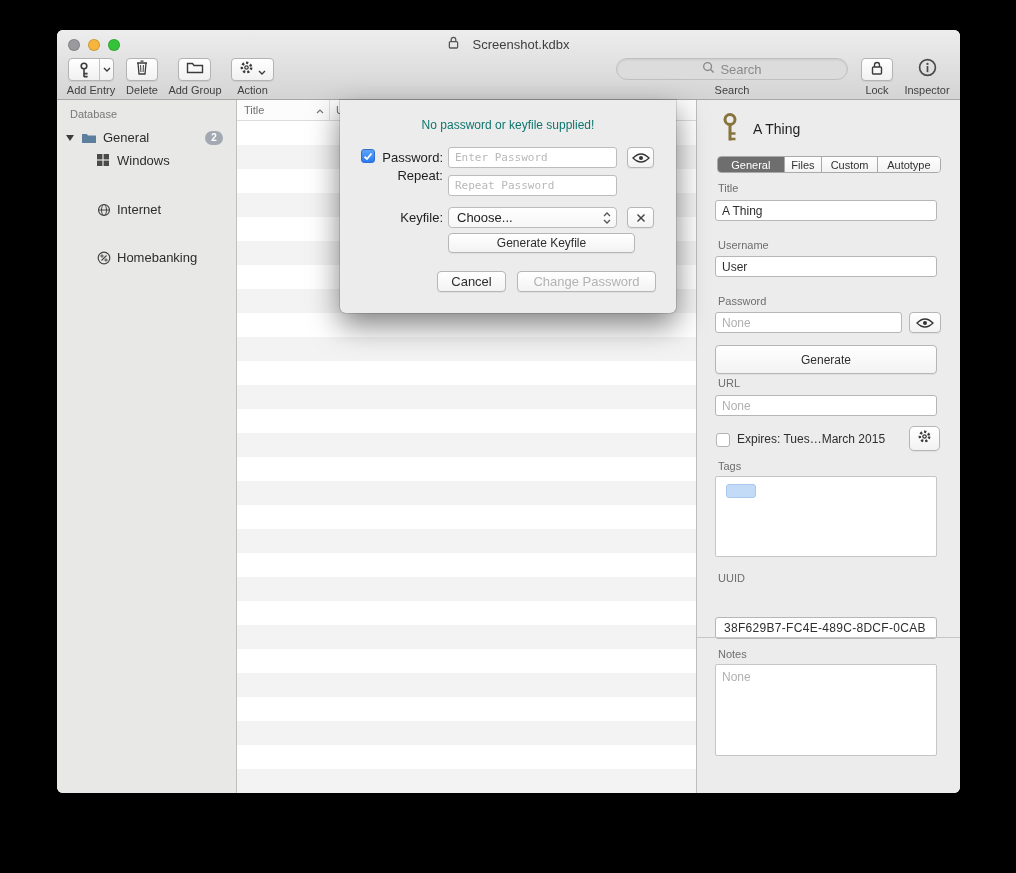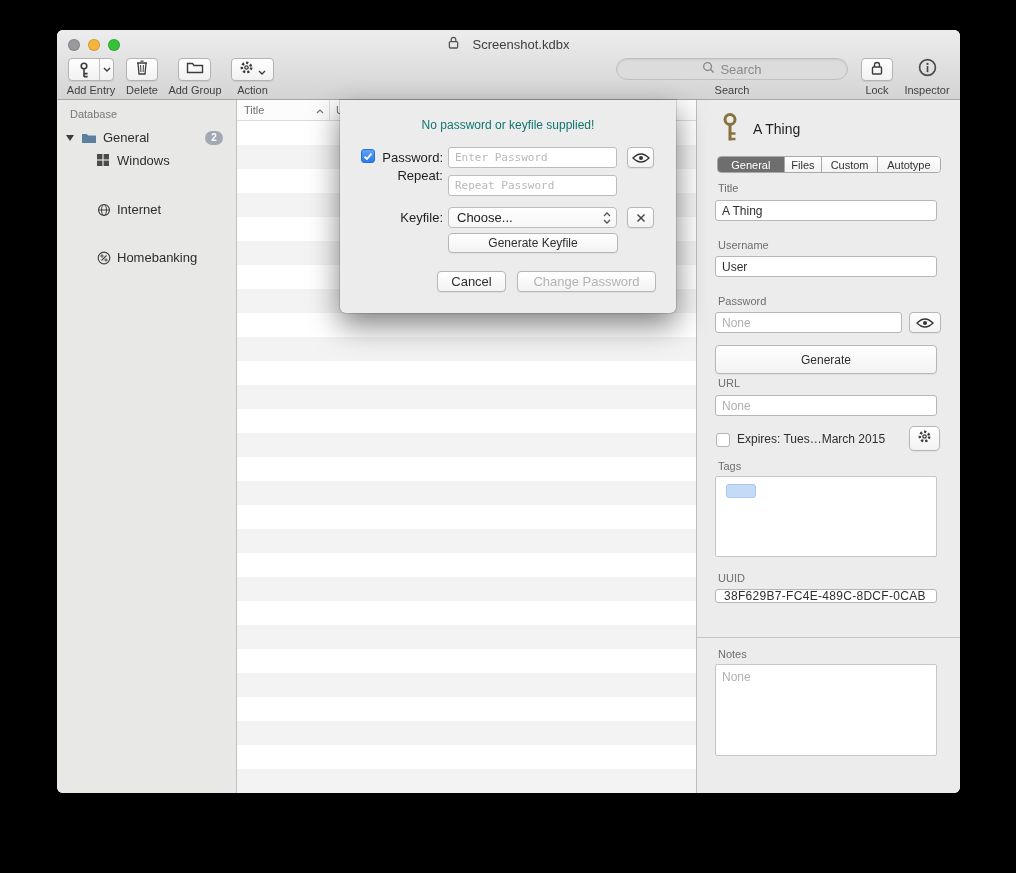--- a/index.html
+++ b/index.html
@@ -100,21 +100,21 @@
   #l-title{top:82px} #l-user{top:139px} #l-pass{top:195px} #l-url{top:277px}
   #l-tags{top:360px} #l-uuid{top:472px} #l-notes{top:548px}
 
   .ifield { position:absolute; left:18px; width:222px; height:21px; border:1px solid #b6b6b6;
             border-radius:3px; background:#fff; font-size:12px; padding:0 6px; color:#2e2e2e;
             font-family:"Liberation Sans",sans-serif; }
   .ifield::placeholder { color:#b0b0b0; }
   #f-title{top:100px} #f-user{top:156px}
   #f-pass{top:212px; width:187px;}
   #f-url{top:295px}
-  #f-uuid{top:489px; height:14px; letter-spacing:.3px; padding:0 8px;}
+  #f-uuid{top:517px; height:22px; letter-spacing:.3px; padding:0 8px;}
 
   .minibtn { border:1px solid #b6b6b6; border-radius:4px; background:linear-gradient(#ffffff,#f3f3f3);
              box-shadow:0 1px 1px rgba(0,0,0,.06); display:flex; align-items:center; justify-content:center; }
   #btn-eye-insp { position:absolute; left:212px; top:212px; width:32px; height:21px; }
   #btn-generate { position:absolute; left:18px; top:245px; width:222px; height:29px;
                   font-size:12px; color:#2e2e2e; font-family:inherit; }
   #chk-expires { position:absolute; left:19px; top:333px; width:14px; height:14px;
                  border:1px solid #b3b3b3; border-radius:3px; background:#fff; }
   #expires-label { position:absolute; left:40px; top:332px; font-size:12px; color:#2e2e2e; }
   #btn-gear { position:absolute; left:212px; top:326px; width:31px; height:25px; border-radius:5px; }
@@ -144,21 +144,21 @@
                border-radius:3px; background:#fff; font-family:"DejaVu Sans Mono",monospace;
                font-size:11px; padding:0 6px; color:#333; }
   .dlg-input::placeholder { color:#b8b8b8; }
   #dlg-pass{top:47px} #dlg-repeat{top:75px}
   .dlg-sidebtn { position:absolute; left:287px; width:27px; height:21px; }
   #dlg-eye{top:47px} #dlg-clear{top:107px}
   #dlg-popup { position:absolute; left:108px; top:107px; width:169px; height:21px;
                border:1px solid #bcbcbc; border-radius:4px; background:linear-gradient(#ffffff,#f6f6f6);
                display:flex; align-items:center; font-size:13px; color:#222; padding-left:8px; }
   #dlg-popup .stepper { position:absolute; right:5px; top:4px; }
-  #dlg-genkey { position:absolute; left:108px; top:133px; width:170px; height:20px;
+  #dlg-genkey { position:absolute; left:108px; top:133px; width:187px; height:20px;
                 font-size:12px; color:#2e2e2e; font-family:inherit; }
   #dlg-cancel { position:absolute; left:97px; top:171px; width:69px; height:21px;
                 font-size:13px; color:#2e2e2e; font-family:inherit; }
   #dlg-change { position:absolute; left:177px; top:171px; width:139px; height:21px;
                 font-size:13px; color:#b3b3b3; font-family:inherit; }
 </style>
 </head>
 <body>
 
 <div class="window">

